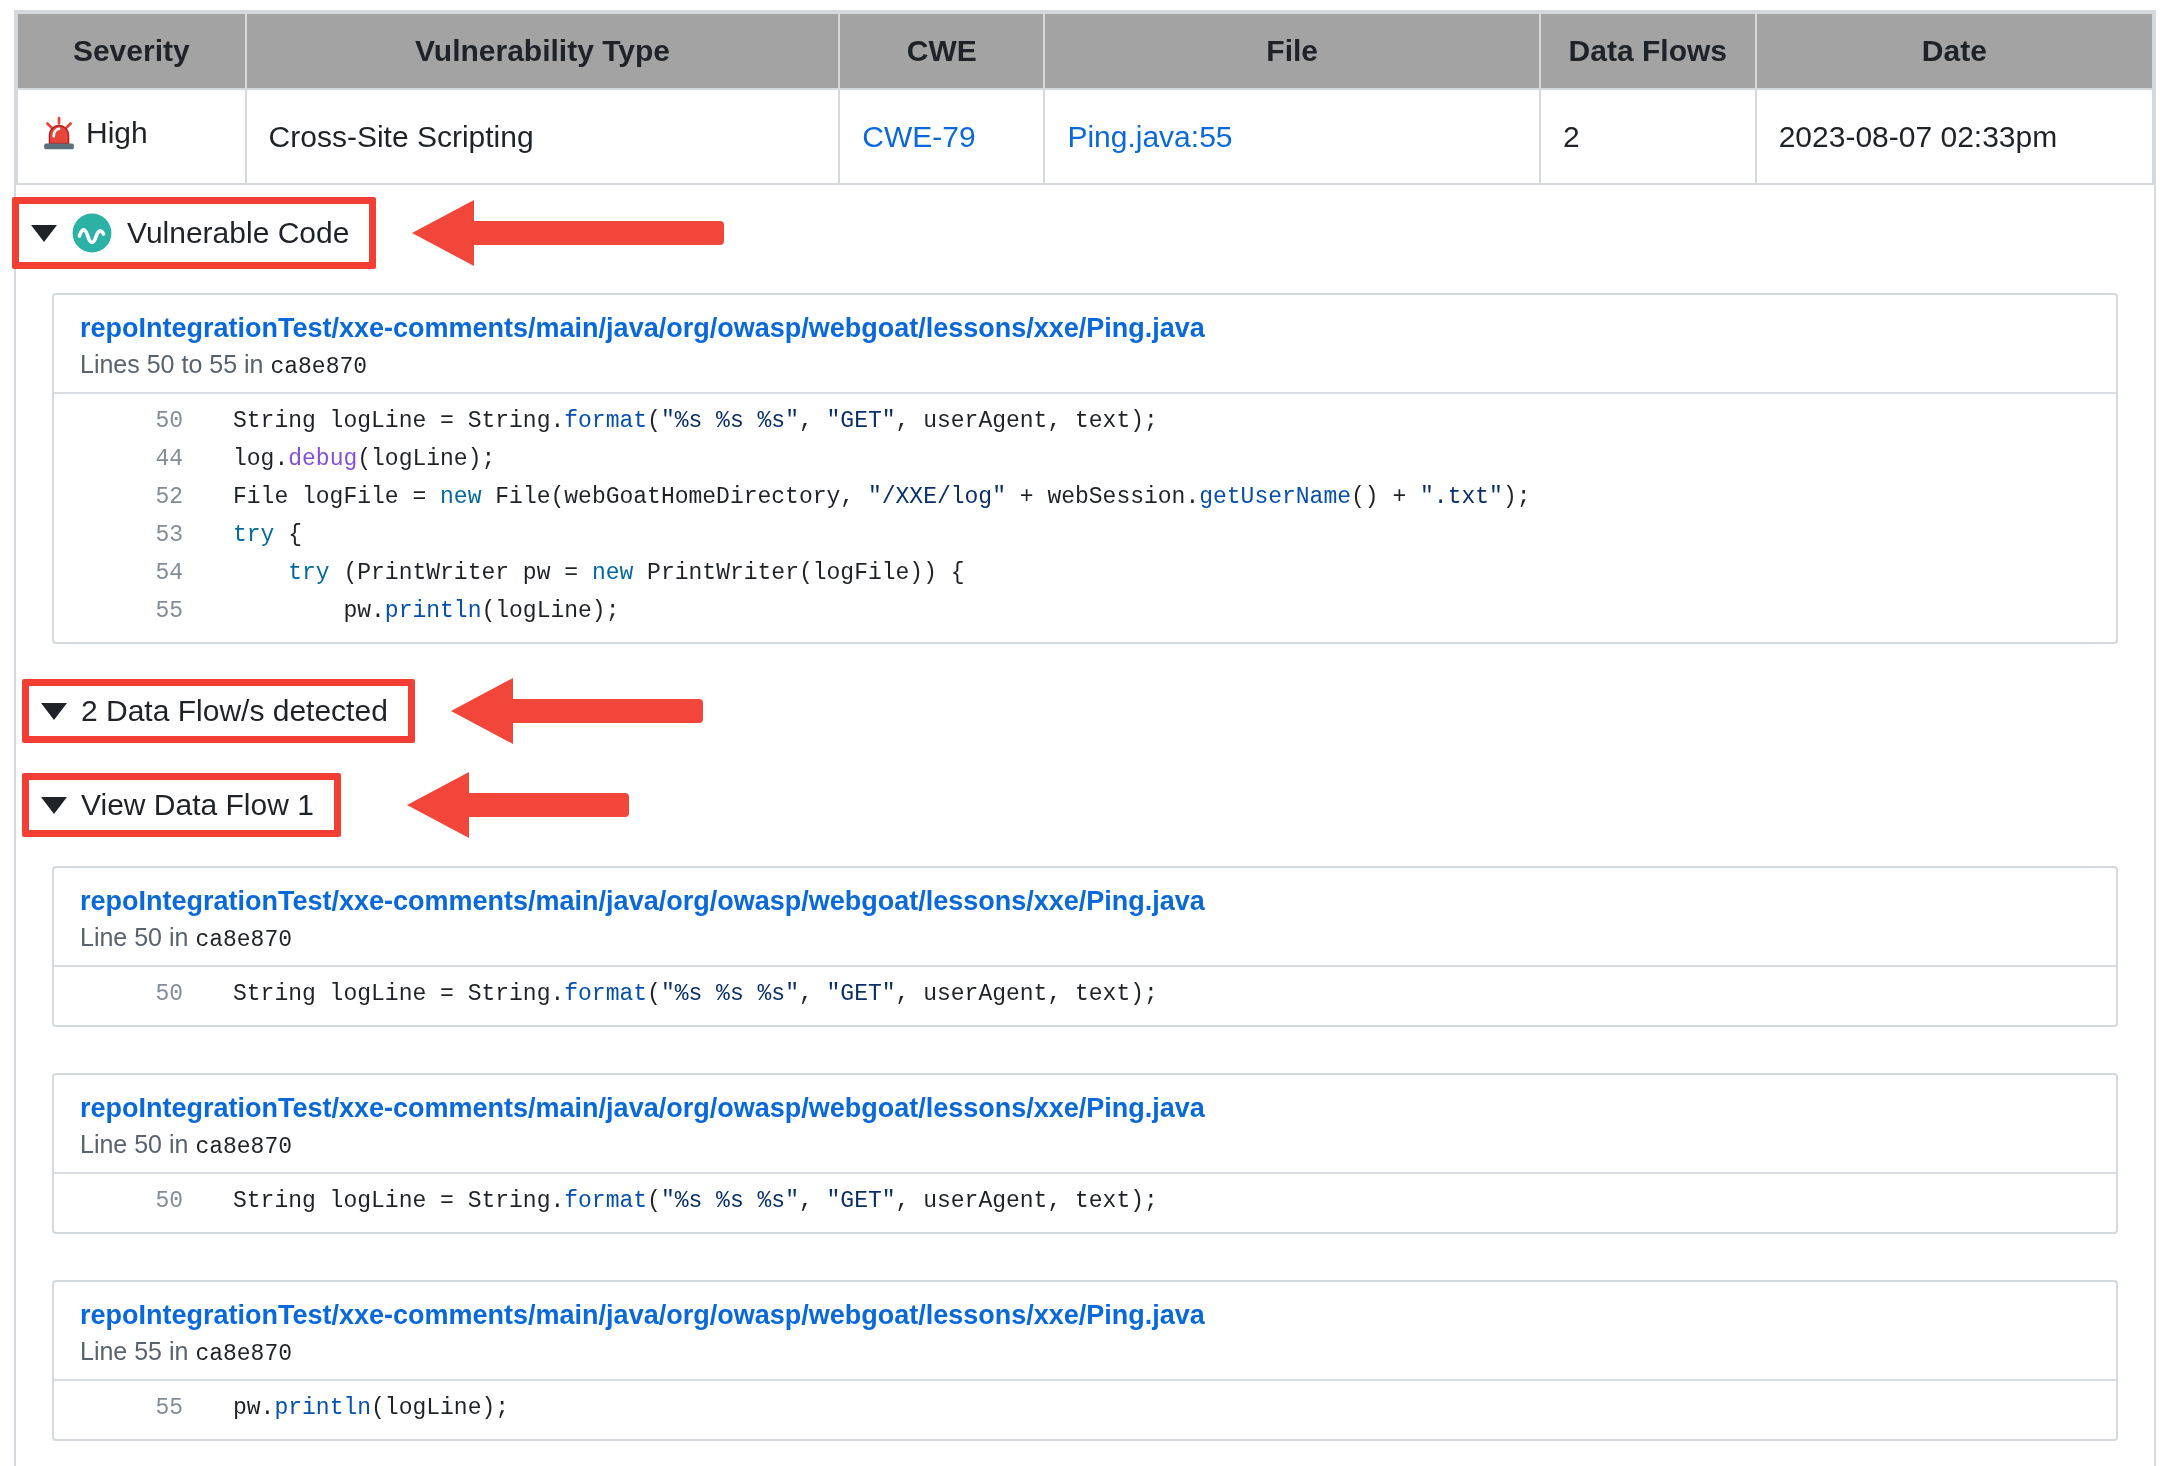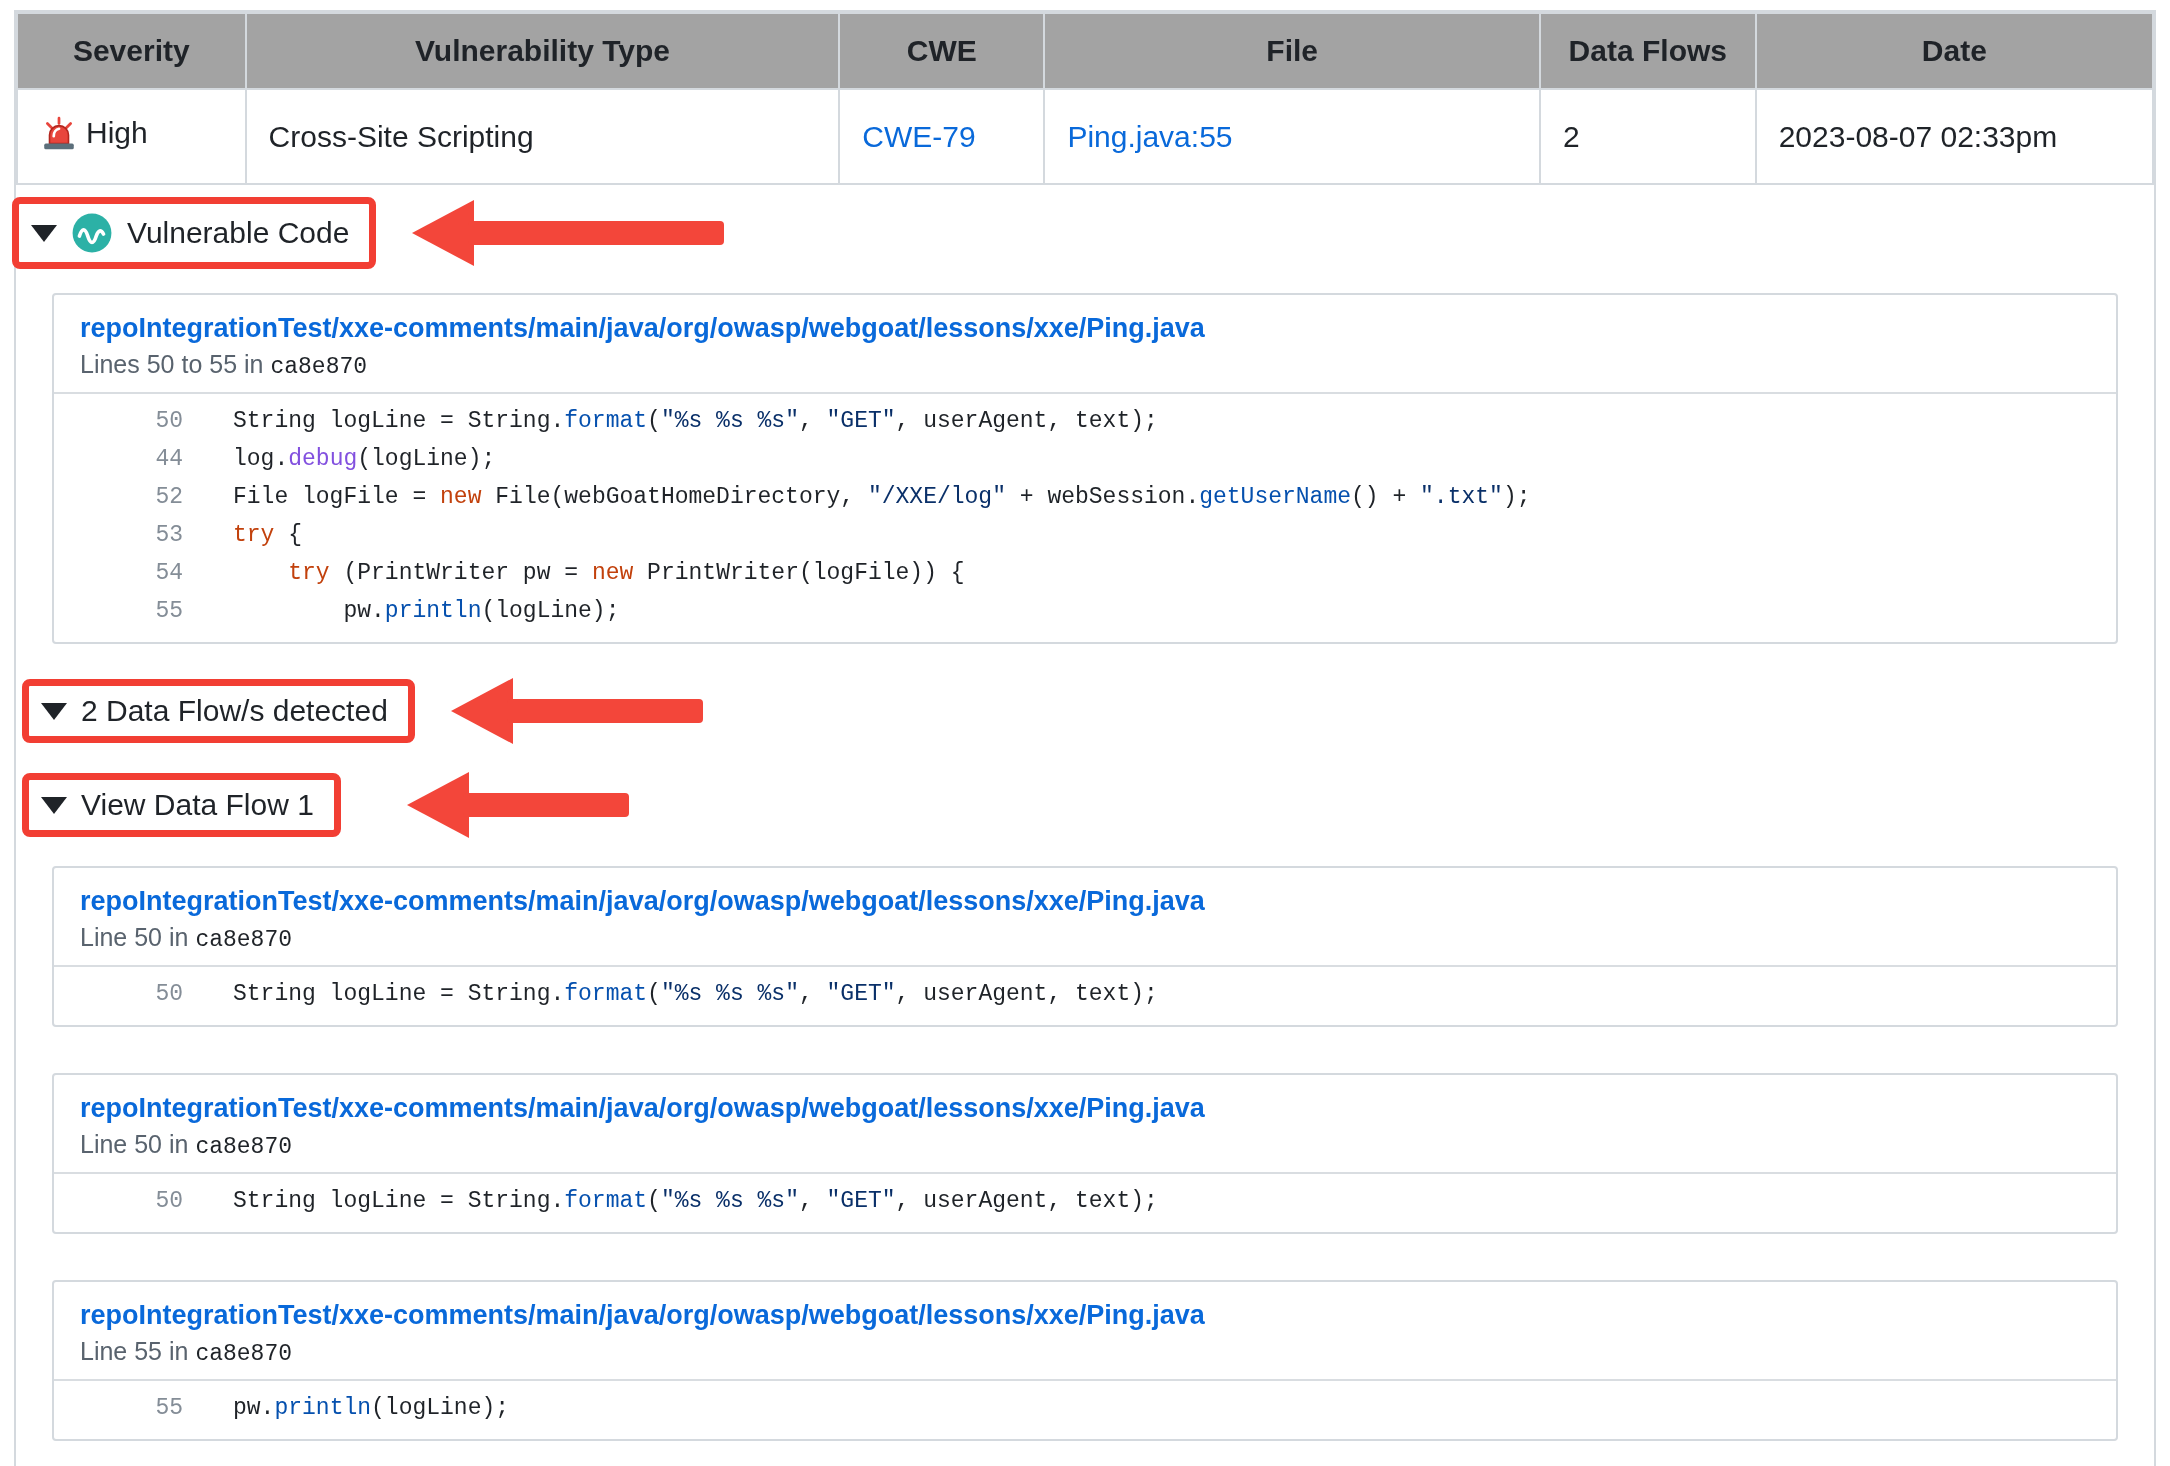--- a/index.html
+++ b/index.html
@@ -27,21 +27,21 @@
   .sev-cell { display: inline-flex; align-items: center; gap: 8px; }
   a.lnk { color: #0969da; text-decoration: none; cursor: pointer; }
 
   
   .content { padding: 0 36px 20px 36px; }
 
   
   .anno-row { display: flex; align-items: center; }
   .red-box {
     display: inline-flex; align-items: center; gap: 14px;
-    border: 7px solid #f23e33; border-radius: 8px;
+    border: 7px solid #f23e33; border-radius: 2px;
     padding: 8px 20px 8px 12px; cursor: pointer; background: transparent;
   }
   .row-vuln { margin-top: 12px; }
   .row-vuln .red-box { margin-left: -40px; }
   .row-flows { margin-top: 34px; }
   .row-flows .red-box { margin-left: -30px; }
   .row-view1 { margin-top: 28px; gap: 30px; }
   .row-view1 .red-box { margin-left: -30px; }
 
   .tri-down {
@@ -76,21 +76,21 @@
     color: #0969da; font-weight: 700; font-size: 27px;
     text-decoration: none; cursor: pointer; display: inline-block;
   }
   .snip-sub { margin-top: 6px; font-size: 25px; color: #59636e; }
   .snip-commit { font-family: "Liberation Mono", "DejaVu Sans Mono", monospace; font-size: 23px; color: #1f2328; }
   .snip-code { padding: 8px 0 12px 0; font-family: "Liberation Mono", "DejaVu Sans Mono", monospace; font-size: 23px; }
   .code-line { display: flex; line-height: 38px; padding-left: 29px; }
   .ln { width: 100px; text-align: right; color: #848d97; flex: none; }
   .code { padding-left: 50px; white-space: pre; color: #1f2328; }
   .tok-f { color: #0550ae; }
-  .tok-k { color: #c2410c; }
+  .tok-k { color: #0369a1; }
   .tok-s { color: #0a3069; }
   .tok-d { color: #8250df; }
 </style>
 </head>
 <body>
 
 <div class="container">
 
   <table class="summary">
     <colgroup>

